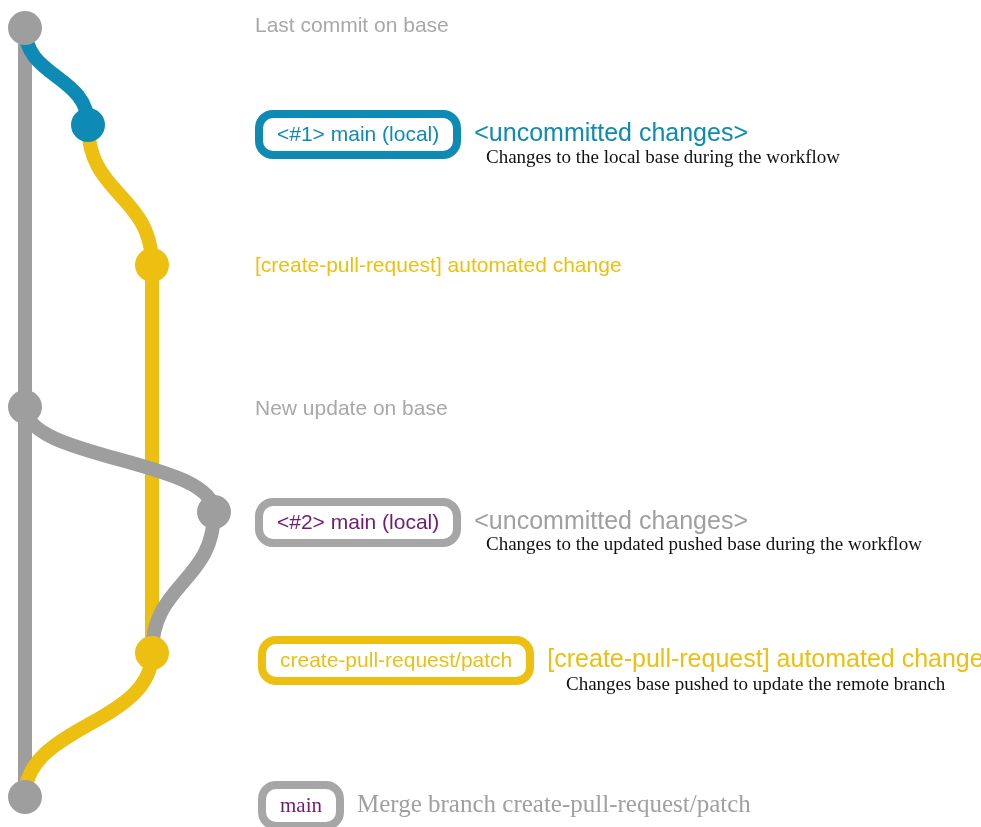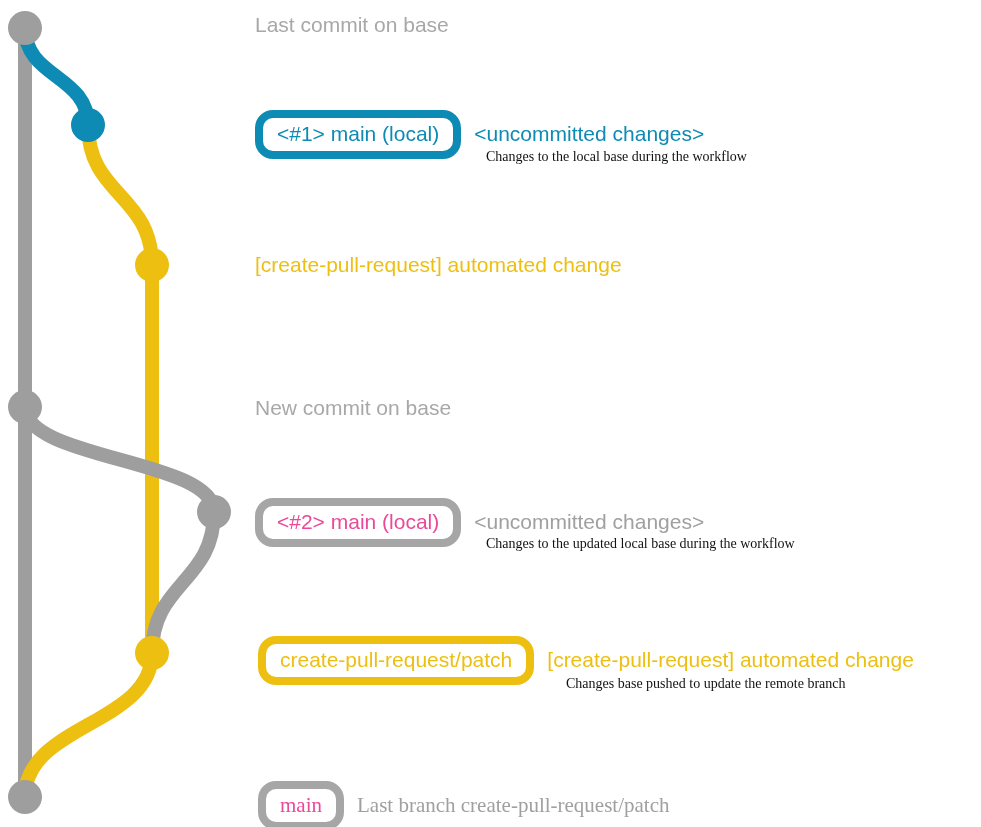--- a/index.html
+++ b/index.html
@@ -37,44 +37,44 @@
     border: 8px solid #4c1d95;
     border-radius: 18px;
     padding: 4px 14px 5px 14px;
     font-size: 21px;
     line-height: 24px;
     color: #999;
     background: transparent;
   }
   .ref-chip.teal { border-color: #0d8bb4; color: #0d8bb4; }
   .ref-chip.yellow { border-color: #edbf11; color: #edbf11; }
-  .ref-chip.gray { border-color: #a6a6a6; color: #ec4899; }
+  .ref-chip.gray { border-color: #a6a6a6; color: #701a75; }
 
   .subject {
-    font-size: 21px;
+    font-size: 25px;
     line-height: 24px;
     margin-left: 13px;
   }
   .subject.teal { color: #0d8bb4; }
   .subject.yellow { color: #edbf11; }
   .subject.gray { color: #a0a0a0; }
 
   .standalone {
     position: absolute;
     font-size: 21px;
     line-height: 24px;
     white-space: nowrap;
   }
   .standalone.gray { color: #a8a8a8; }
   .standalone.yellow { color: #edbf11; }
 
   .note {
     position: absolute;
     font-family: "Liberation Serif", serif;
-    font-size: 14px;
+    font-size: 19px;
     line-height: 22px;
     color: #111111;
     white-space: nowrap;
   }
 </style>
 </head>
 <body>
 
 <div id="canvas">
 
@@ -106,32 +106,32 @@
   <div class="standalone gray" style="left:255px; top:13px;">Last commit on base</div>
 
   <div class="row" style="left:255px; top:110px;">
     <span class="ref-chip teal">&lt;#1&gt; main (local)</span>
     <span class="subject teal">&lt;uncommitted changes&gt;</span>
   </div>
   <div class="note" style="left:486px; top:146px;">Changes to the local base during the workflow</div>
 
   <div class="standalone yellow" style="left:255px; top:253px;">[create-pull-request] automated change</div>
 
-  <div class="standalone gray" style="left:255px; top:396px;">New commit on base</div>
+  <div class="standalone gray" style="left:255px; top:396px;">New update on base</div>
 
   <div class="row" style="left:255px; top:498px;">
     <span class="ref-chip gray">&lt;#2&gt; main (local)</span>
     <span class="subject gray">&lt;uncommitted changes&gt;</span>
   </div>
-  <div class="note" style="left:486px; top:533px;">Changes to the updated local base during the workflow</div>
+  <div class="note" style="left:486px; top:533px;">Changes to the updated pushed base during the workflow</div>
 
   <div class="row" style="left:258px; top:636px;">
     <span class="ref-chip yellow">create-pull-request/patch</span>
     <span class="subject yellow">[create-pull-request] automated change</span>
   </div>
   <div class="note" style="left:566px; top:673px;">Changes base pushed to update the remote branch</div>
 
   <div class="row" style="left:258px; top:781px;font-family:Liberation Serif, serif;">
     <span class="ref-chip gray">main</span>
-    <span class="subject gray">Last branch create-pull-request/patch</span>
+    <span class="subject gray">Merge branch create-pull-request/patch</span>
   </div>
 
 </div>
 
 </body></html>

